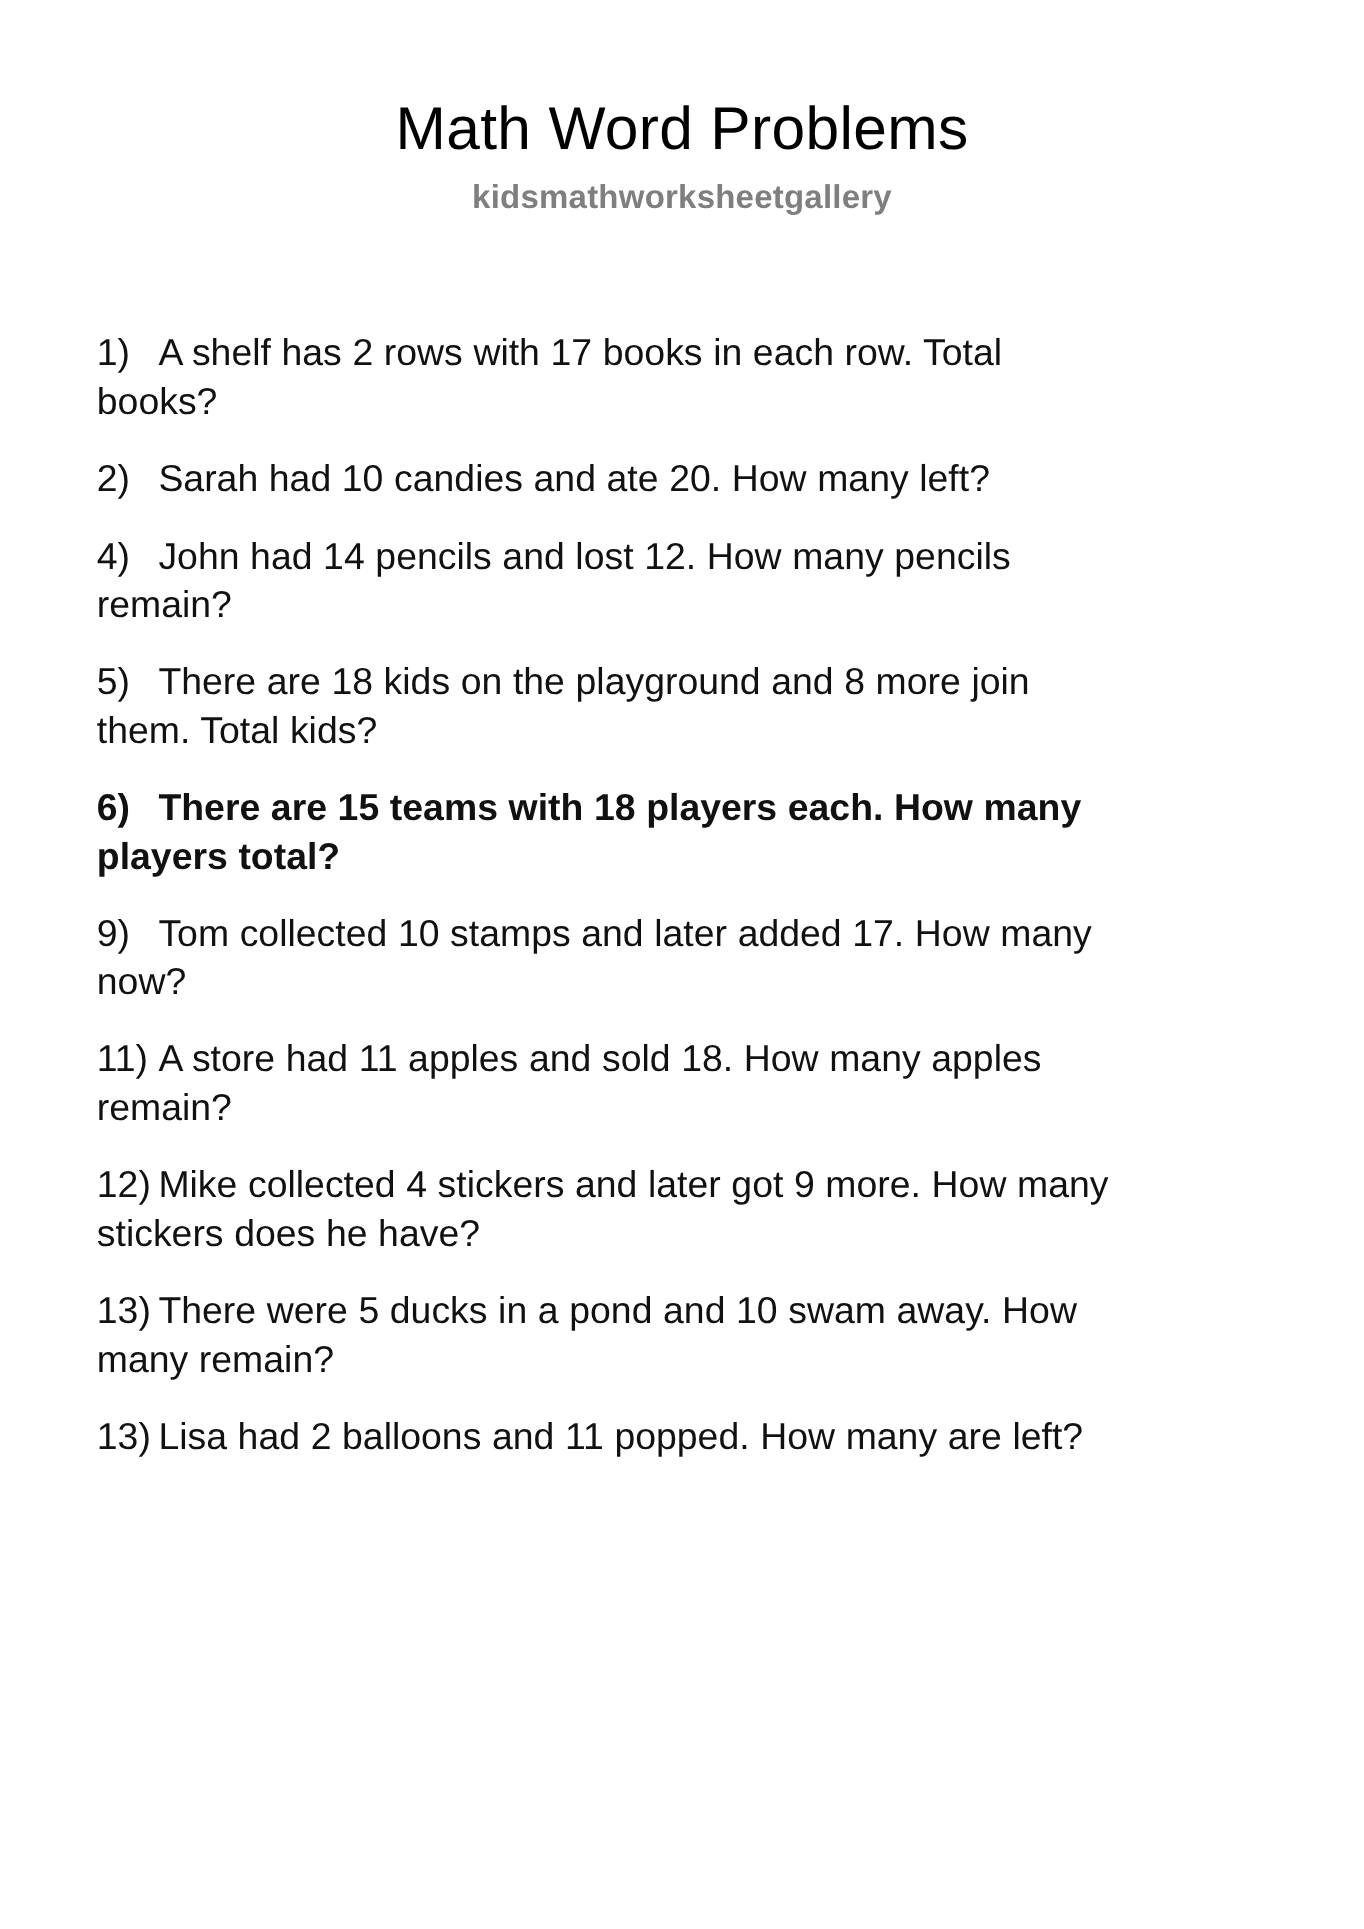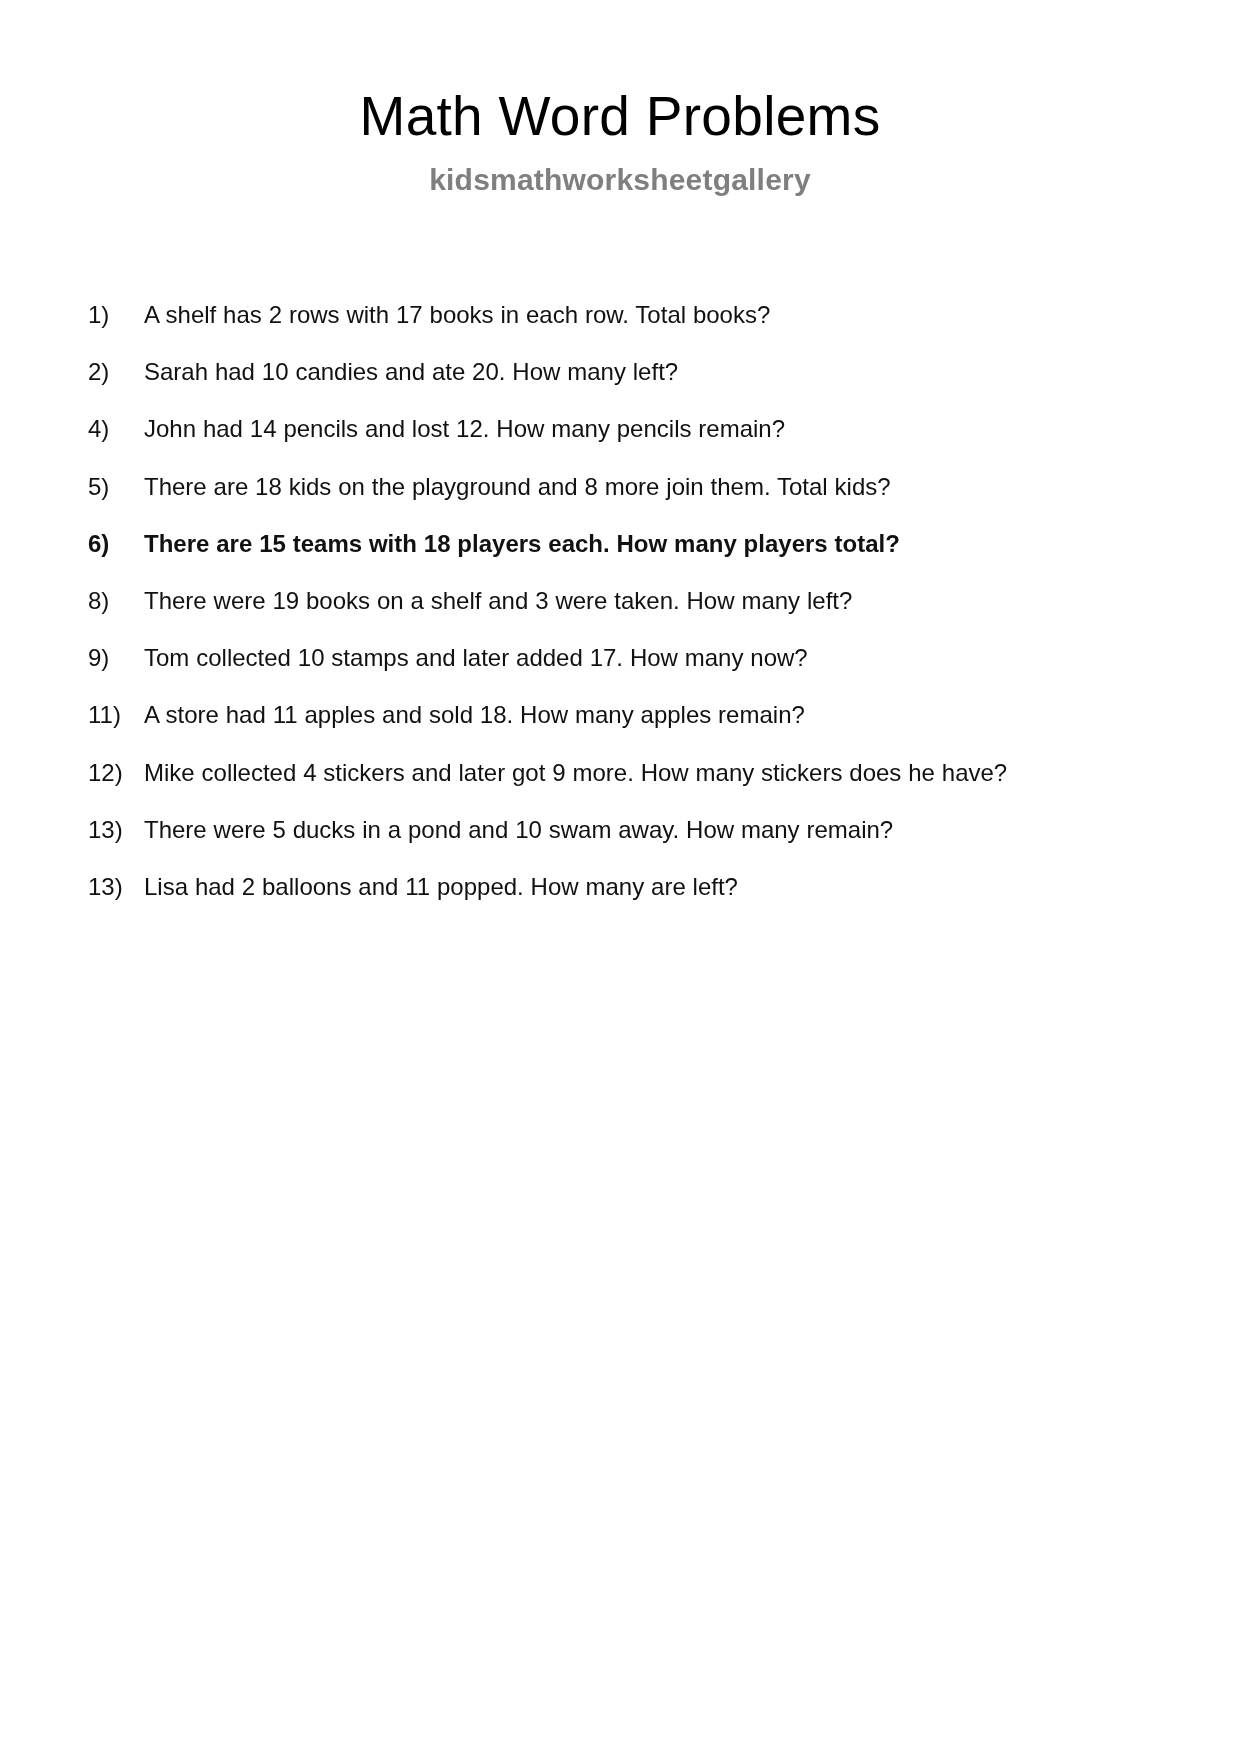--- a/index.html
+++ b/index.html
@@ -57,21 +57,21 @@
     top: 299px;
     width: 930px;
     margin: 0;
     padding: 0;
     list-style: none;
   }
   .problem-item {
     display: flex;
     align-items: flex-start;
     margin: 0 0 26px 0;
-    font-size: 24px;
+    font-size: 34px;
     line-height: 1.30;
     color: #111111;
     font-stretch: condensed;
   }
   .problem-item:last-child {
     margin-bottom: 0;
   }
   .problem-num {
     flex: 0 0 auto;
     min-width: 57px;
@@ -107,21 +107,20 @@
     <h1 class="doc-title" style="color: rgb(0, 0, 0);">Math Word Problems</h1>
     <div class="doc-subtitle" style="color: rgb(127, 127, 127);">kidsmathworksheetgallery</div>
   </div>
 
   <ol class="problem-list" id="problem-list">
       <li class="problem-item" style="color: rgb(17, 17, 17);"><span class="problem-num">1)</span><span class="problem-text">A shelf has 2 rows with 17 books in each row. Total books?</span></li>
       <li class="problem-item" style="color: rgb(17, 17, 17);"><span class="problem-num">2)</span><span class="problem-text">Sarah had 10 candies and ate 20. How many left?</span></li>
       <li class="problem-item" style="color: rgb(17, 17, 17);"><span class="problem-num">4)</span><span class="problem-text">John had 14 pencils and lost 12. How many pencils remain?</span></li>
       <li class="problem-item" style="color: rgb(17, 17, 17);"><span class="problem-num">5)</span><span class="problem-text">There are 18 kids on the playground and 8 more join them. Total kids?</span></li>
       <li class="problem-item" style="color: rgb(17, 17, 17); font-weight: bold;"><span class="problem-num">6)</span><span class="problem-text">There are 15 teams with 18 players each. How many players total?</span></li>
-      <li class="problem-item" style="color: rgb(17, 17, 17);"><span class="problem-num">8)</span><span class="problem-text">There were 19 books on a shelf and 3 were taken. How many left?</span></li>
       <li class="problem-item" style="color: rgb(17, 17, 17);"><span class="problem-num">9)</span><span class="problem-text">Tom collected 10 stamps and later added 17. How many now?</span></li>
       <li class="problem-item" style="color: rgb(17, 17, 17);"><span class="problem-num">11)</span><span class="problem-text">A store had 11 apples and sold 18. How many apples remain?</span></li>
       <li class="problem-item" style="color: rgb(17, 17, 17);"><span class="problem-num">12)</span><span class="problem-text">Mike collected 4 stickers and later got 9 more. How many stickers does he have?</span></li>
       <li class="problem-item" style="color: rgb(17, 17, 17);"><span class="problem-num">13)</span><span class="problem-text">There were 5 ducks in a pond and 10 swam away. How many remain?</span></li>
       <li class="problem-item" style="color: rgb(17, 17, 17);"><span class="problem-num">13)</span><span class="problem-text">Lisa had 2 balloons and 11 popped. How many are left?</span></li>
     </ol>
 
 </div>
 
 </body></html>

